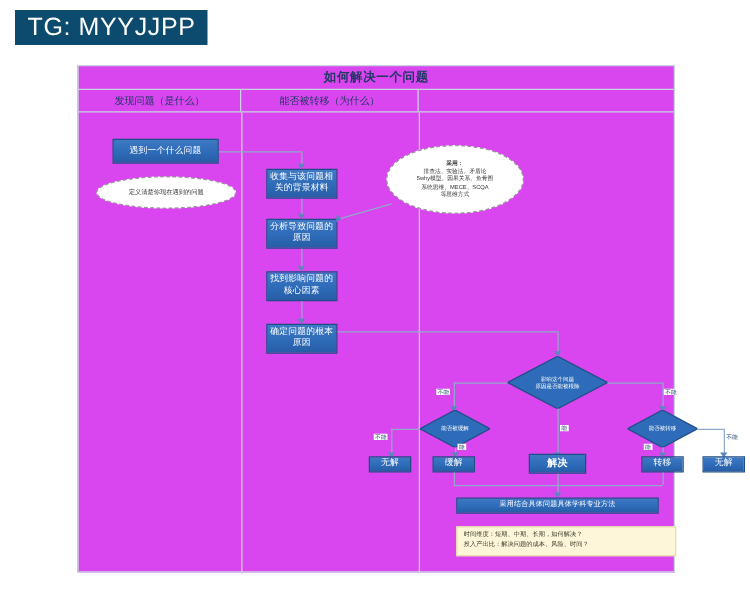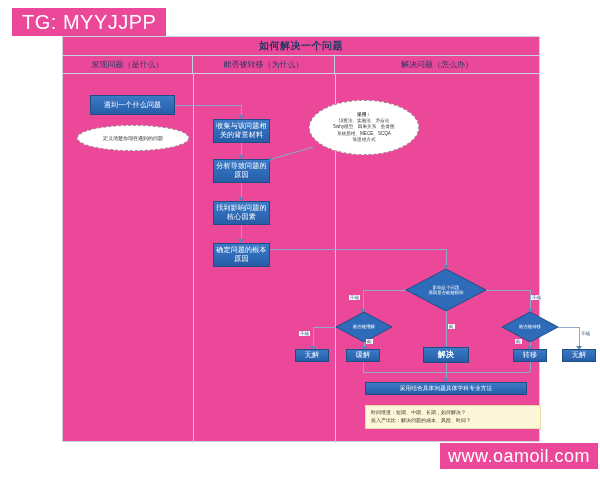--- a/index.html
+++ b/index.html
@@ -14,21 +14,21 @@
     overflow: hidden;
     position: relative;
   }
   #canvas {
     position: absolute;
     left: 0; top: 0;
     width: 600px; height: 480px;
   }
   .wm {
     position: absolute;
-    background: #ec4899;
+    background: #0c4a6e;
     color: #ffffff;
     font-weight: 300;
     letter-spacing: 0.5px;
     display: flex;
     align-items: center;
     white-space: nowrap;
   }
   #wm-top {
     left: 12px; top: 8px;
     height: 28px;
@@ -38,25 +38,25 @@
   #wm-bottom {
     left: 440px; top: 443px;
     height: 26px;
     padding: 0 8px;
     font-size: 18px;
   }
 
   
   #sheet {
     position: absolute;
-    left: 62px; top: 36px;
+    left: 62px; top: 52px;
     width: 478px; height: 406px;
     border: 1px solid #c9d3e0;
     box-sizing: border-box;
-    background: #ec4899;
+    background: #d946ef;
   }
   #title-row {
     position: absolute;
     left: 0; top: 0;
     width: 100%; height: 19px;
     border-bottom: 1px solid #c9d3e0;
     box-sizing: border-box;
     display: flex;
     align-items: center;
     justify-content: center;
@@ -230,21 +230,20 @@
 
   <div id="sheet">
 
     <div id="title-row">
       <span class="t">如何解决一个问题</span>
     </div>
 
     <div id="head-row">
       <div class="hc hc-1">发现问题（是什么）</div>
       <div class="hc hc-2">能否被转移（为什么）</div>
-      <div class="hc hc-3">解决问题（怎么办）</div>
     </div>
 
     <div class="vline" id="vline-1"></div>
     <div class="vline" id="vline-2"></div>
 
     <div class="node grad" style="left:27px; top:58px; width:85px; height:20px;">
       <span class="lbl">遇到一个什么问题</span>
     </div>
 
     <div class="oval-dash" style="left:14px; top:88px; width:112px; height:26px;">
@@ -383,17 +382,14 @@
       <span class="lbl">采用结合具体问题具体学科专业方法</span>
     </div>
 
     <div class="note" style="left:302px; top:368px; width:176px; height:24px;">
       <span class="ln">时间维度：短期、中期、长期，如何解决？</span>
       <span class="ln">投入产出比：解决问题的成本、风险、时间？</span>
     </div>
 
   </div>
 
-  <div class="wm" id="wm-bottom">
-    <span>www.oamoil.com</span>
-  </div>
 
 </div>
 
 </body></html>

